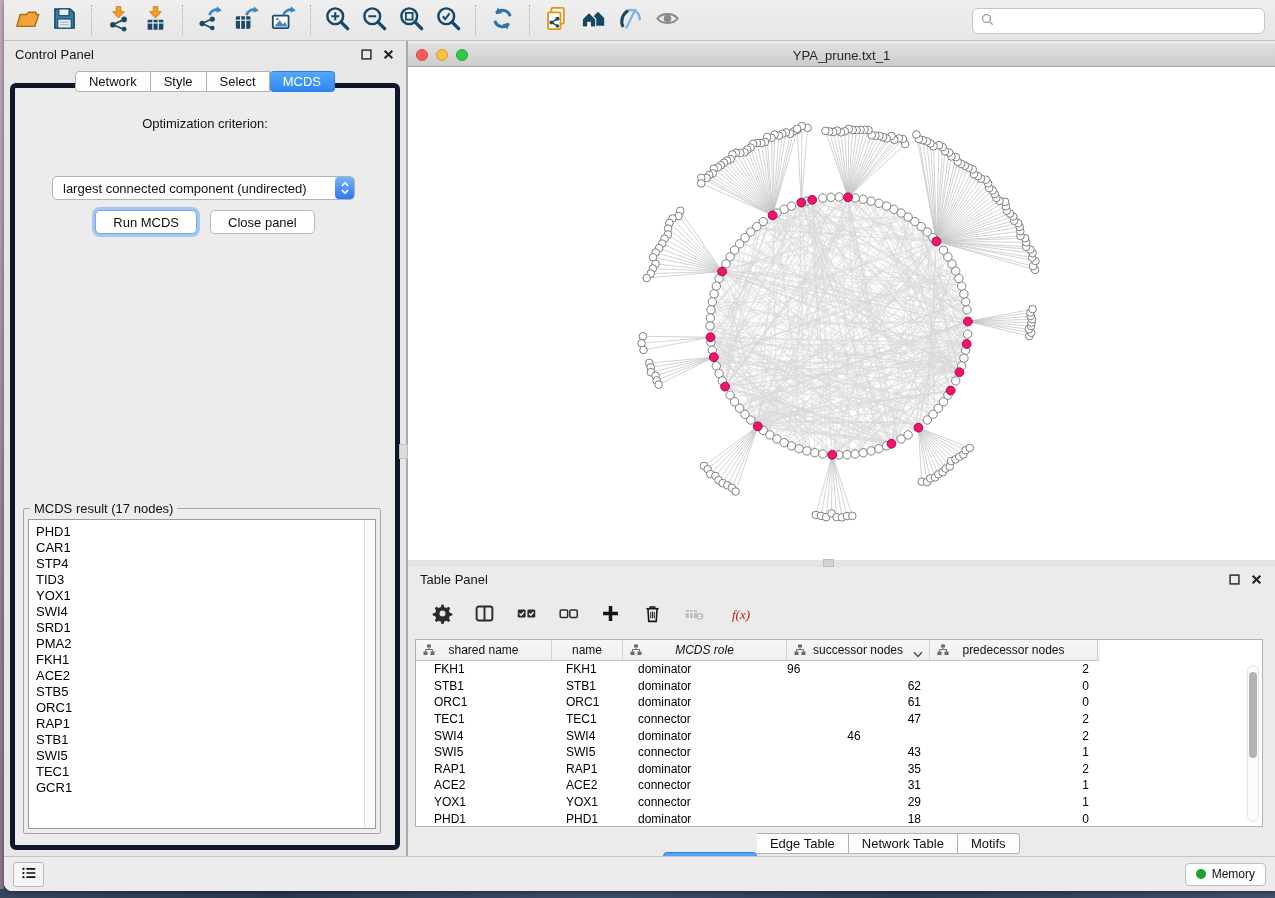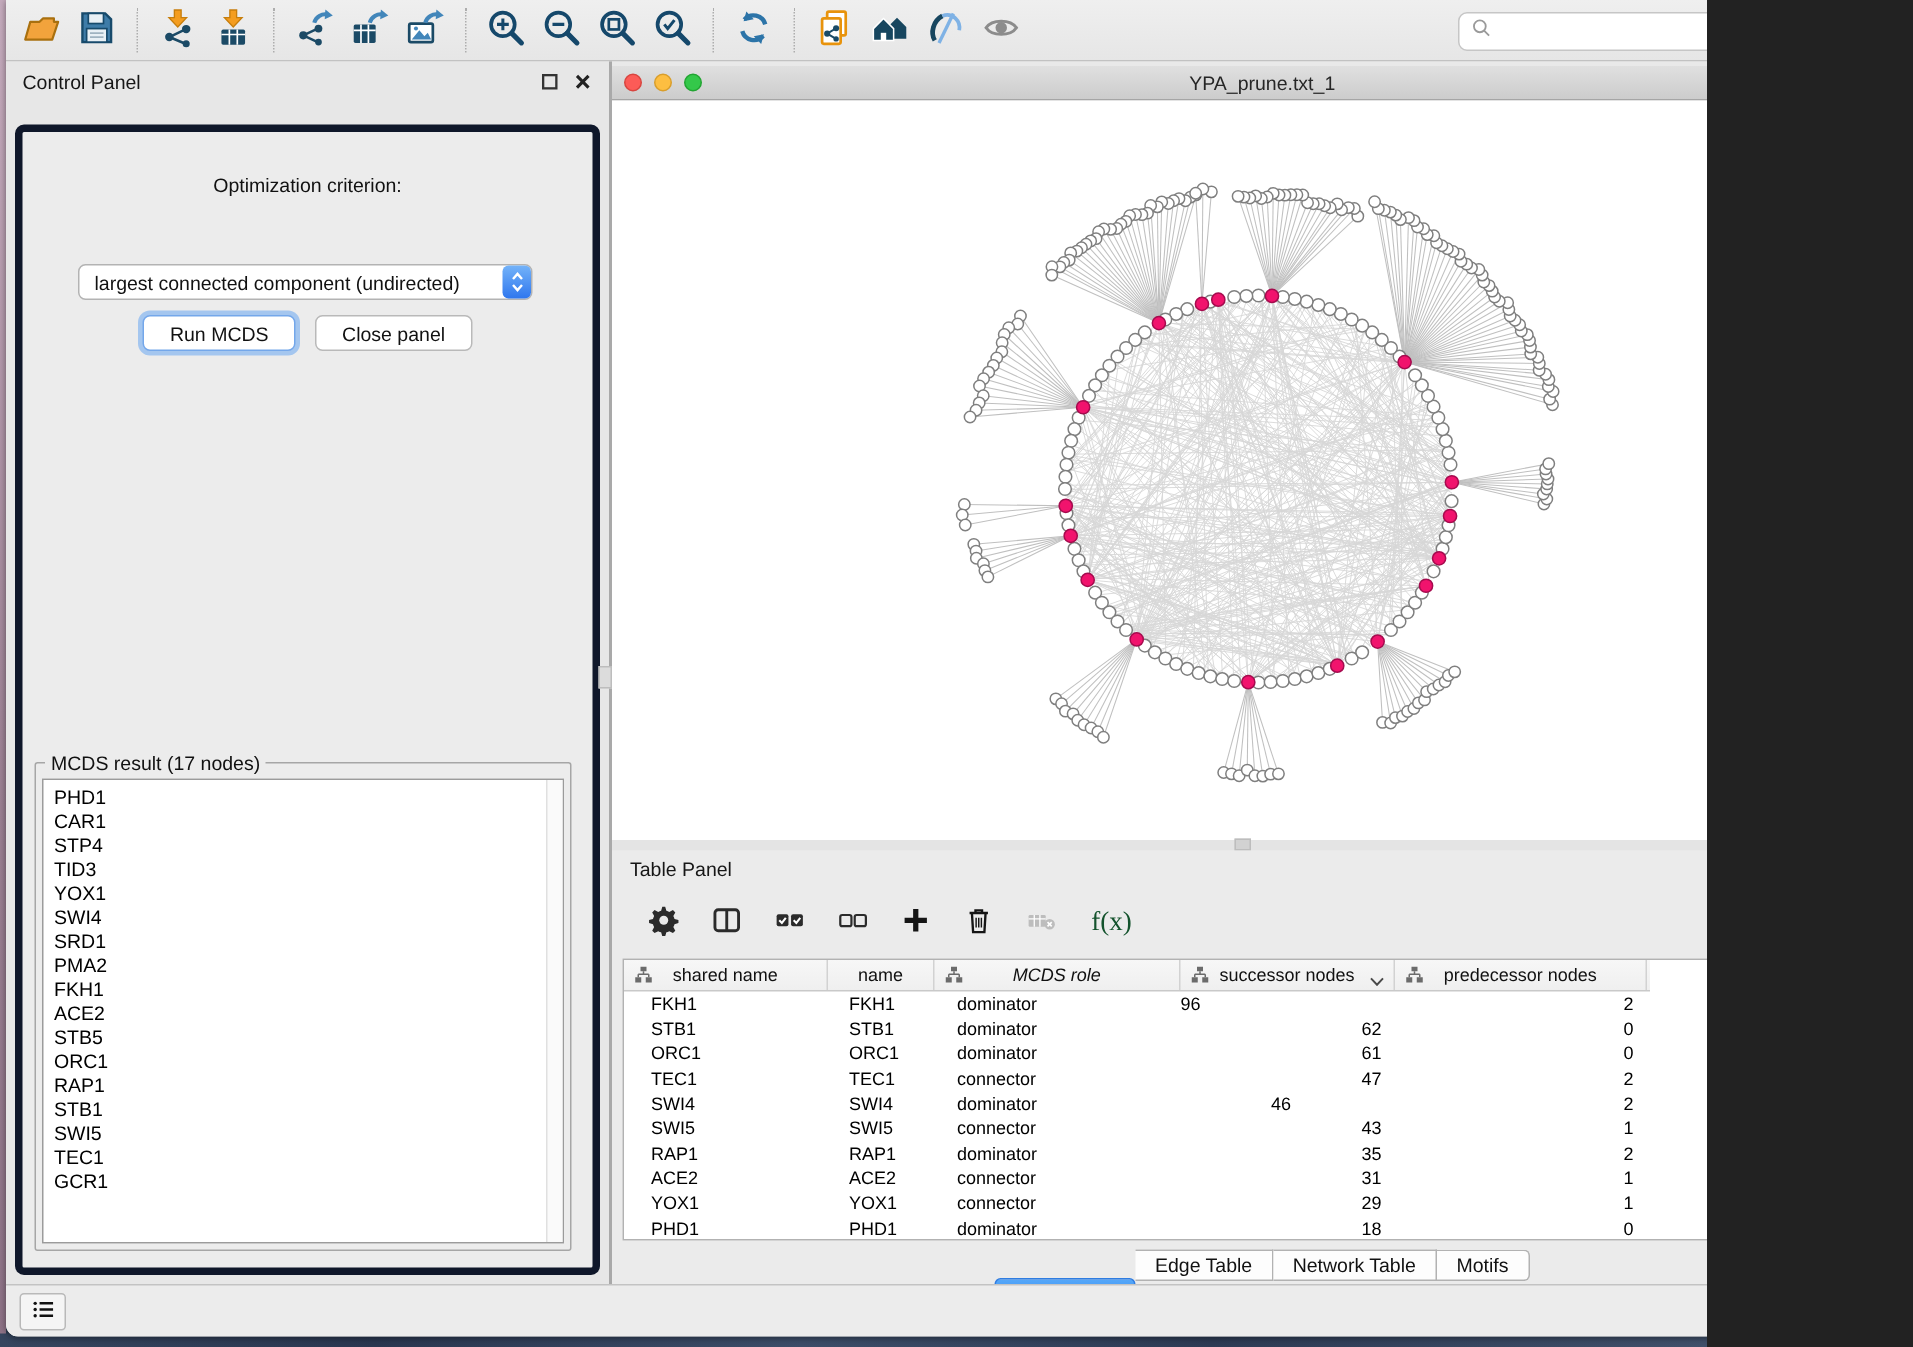--- a/index.html
+++ b/index.html
@@ -1,17 +1,17 @@
 <!DOCTYPE html>
 <html><head>
 <meta charset="utf-8">
 <style>
   html,body{margin:0;padding:0;background:#222;}
   *{box-sizing:border-box;font-family:"Liberation Sans","DejaVu Sans",sans-serif;}
-  .screen{position:relative;width:1138px;height:898px;overflow:hidden;background:#2e3c52;}
+  .screen{position:relative;width:1275px;height:898px;overflow:hidden;background:#2e3c52;}
   .left-strip{position:absolute;left:0;top:0;width:4px;height:100%;background:linear-gradient(#c5abbd,#9a7f92 60%,#8d7286);}
   .bottom-strip{position:absolute;left:0;bottom:0;width:100%;height:9px;
     background:linear-gradient(90deg,#35455e,#2a3750 22%,#3c4d68 47%,#2d3b54 71%,#40506a);}
   .app{position:absolute;left:4px;top:0;width:1271px;height:891px;background:#e9e9e9;
     border-bottom-left-radius:8px;overflow:hidden;box-shadow:0 1px 4px rgba(0,0,0,.45);}
 
   
   .toolbar{position:absolute;top:0;left:0;right:0;height:41px;background:linear-gradient(#efefef,#e6e6e6);
     border-bottom:1px solid #c2c2c2;display:flex;align-items:center;padding-left:5px;}
   .tb-btn{width:33px;height:33px;margin:0 2px;display:flex;align-items:center;justify-content:center;
@@ -70,22 +70,22 @@
   .h-divider{position:absolute;left:0;top:519px;right:0;height:7px;background:#e4e4e4;}
   .h-handle{position:absolute;left:415px;top:-1px;width:11px;height:8px;background:#d2d2d2;border:1px solid #bdbdbd;cursor:row-resize;}
 
   
   .table-panel{position:absolute;left:0;top:526px;right:0;bottom:0;background:#ebebeb;}
   .tp-header{height:25px;display:flex;align-items:center;padding:0 12px;font-size:13px;color:#161616;}
   .tp-header .t{flex:1;}
   .tp-toolbar{height:45px;display:flex;align-items:center;padding-left:22px;gap:18px;}
   .tp-tool{width:24px;height:24px;display:flex;align-items:center;justify-content:center;background:none;border:none;padding:0;cursor:pointer;}
   .tp-tool svg{width:21px;height:21px;}
-  .tp-tool.fx{width:34px;font-family:"Liberation Serif","DejaVu Serif",serif;
-    font-size:18px;color:#14532d;cursor:default;}
+  .tp-tool.fx{width:34px;font-family:"Liberation Serif","DejaVu Serif",serif;font-style:italic;
+    font-size:13px;color:#b91c1c;cursor:default;}
   .tp-table{position:absolute;left:7px;right:12px;top:72px;height:188px;background:#fff;border:1px solid #b2b2b2;}
   .tp-thead{position:absolute;left:0;top:0;height:21px;width:684px;background:linear-gradient(#f7f7f7,#efefef);
     border-bottom:1px solid #c9c9c9;display:flex;font-size:12px;color:#111;}
   .th{position:relative;display:flex;align-items:center;justify-content:center;border-right:1px solid #d2d2d2;cursor:pointer;}
   .th .tree{position:absolute;left:7px;top:4px;width:12px;height:12px;}
   .th .sort{position:absolute;right:6px;top:7px;width:10px;height:7px;}
   .tp-rows{position:absolute;left:0;top:21px;right:0;bottom:0;overflow:hidden;font-size:12px;color:#000;}
   .tr{height:16.6px;display:flex;align-items:center;cursor:default;}
   .td{white-space:nowrap;overflow:hidden;}
   .tp-scrollbar{position:absolute;right:3px;top:25px;bottom:4px;width:12px;background:#fcfcfc;
@@ -270,20 +270,26 @@
             <svg viewBox="0 0 10 10">
               <rect x="1" y="1" width="8" height="8" fill="none" stroke="#333" stroke-width="1.4"></rect>
             </svg>
           </span>
         <span class="win-icon">
             <svg viewBox="0 0 10 10">
               <path d="M1.5 1.5 L8.5 8.5 M8.5 1.5 L1.5 8.5" stroke="#222" stroke-width="1.9"></path>
             </svg>
           </span>
       </div>
+      <div class="cp-tabs" id="cp-tabs">
+          <div class="cp-tab">Network</div>
+          <div class="cp-tab">Style</div>
+          <div class="cp-tab">Select</div>
+          <div class="cp-tab active">MCDS</div>
+        </div>
       <div class="cp-body">
         <div class="opt-label">Optimization criterion:</div>
         <div class="dropdown">
           <span class="val">largest connected component (undirected)</span>
           <span class="stepper">
               <svg viewBox="0 0 10 16">
                 <path d="M2 6 L5 2.6 L8 6" fill="none" stroke="#fff" stroke-width="1.6"></path>
                 <path d="M2 10 L5 13.4 L8 10" fill="none" stroke="#fff" stroke-width="1.6"></path>
               </svg>
             </span>

